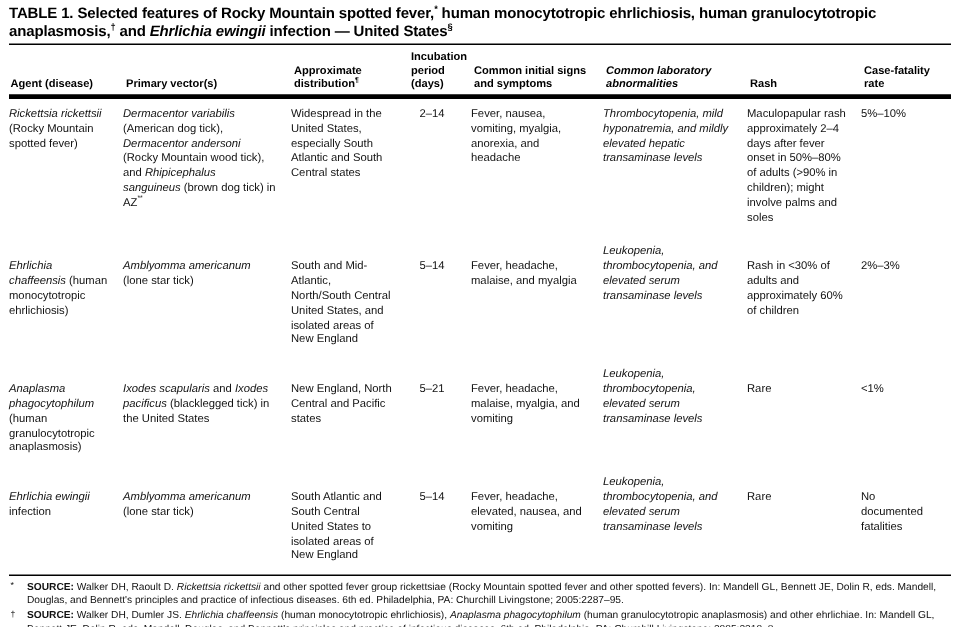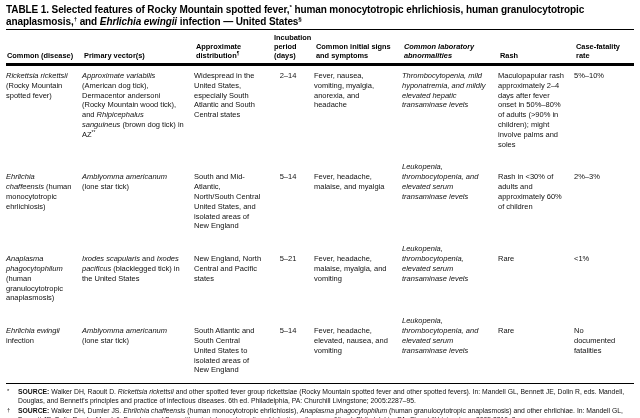--- a/index.html
+++ b/index.html
@@ -103,34 +103,34 @@
         <col style="width:112px">
         <col style="width:78px">
         <col style="width:42px">
       <col style="width:88px">
         <col style="width:96px">
         <col style="width:76px">
         <col style="width:60px">
     </colgroup>
     <thead>
       <tr>
-        <th class="c1 left"><span>Common (disease)</span></th>
+        <th class="c1 left"><span>Agent (disease)</span></th>
         <th class="c2"><span>Primary vector(s)</span></th>
         <th class="c3"><span>Approximate distribution</span><sup>¶</sup></th>
         <th class="c4"><span>Incubation period (days)</span></th>
         <th class="c5"><span>Common initial signs and symptoms</span></th>
         <th class="c6"><span>Common laboratory abnormalities</span></th>
         <th class="c7"><span>Rash</span></th>
         <th class="c8"><span>Case-fatality rate</span></th>
       </tr>
     </thead>
     <tbody>
       <tr class="row row-first">
         <td class="c1"><span style="font-style: italic;">Rickettsia rickettsii</span><span> (Rocky Mountain spotted fever)</span></td>
-        <td class="c2"><span style="font-style: italic;">Approximate variabilis</span><span> (American dog tick), </span><span style="">Dermacentor andersoni</span><span> (Rocky Mountain wood tick), and </span><span style="font-style: italic;">Rhipicephalus sanguineus</span><span> (brown dog tick) in AZ</span><sup>**</sup></td>
+        <td class="c2"><span style="font-style: italic;">Dermacentor variabilis</span><span> (American dog tick), </span><span style="font-style: italic;">Dermacentor andersoni</span><span> (Rocky Mountain wood tick), and </span><span style="font-style: italic;">Rhipicephalus sanguineus</span><span> (brown dog tick) in AZ</span><sup>**</sup></td>
         <td class="c3">Widespread in the United States, especially South Atlantic and South Central states</td>
         <td class="c4">2–14</td>
         <td class="c5">Fever, nausea, vomiting, myalgia, anorexia, and headache</td>
         <td class="c6">Thrombocytopenia, mild hyponatremia, and mildly elevated hepatic transaminase levels</td>
         <td class="c7">Maculopapular rash approximately 2–4 days after fever onset in 50%–80% of adults (&gt;90% in children); might involve palms and soles</td>
         <td class="c8">5%–10%</td>
       </tr>
       <tr class="row">
         <td class="c1"><span style="font-style: italic;">Ehrlichia chaffeensis</span><span> (human monocytotropic ehrlichiosis)</span></td>
         <td class="c2"><span style="font-style: italic;">Amblyomma americanum</span><span> (lone star tick)</span></td>

